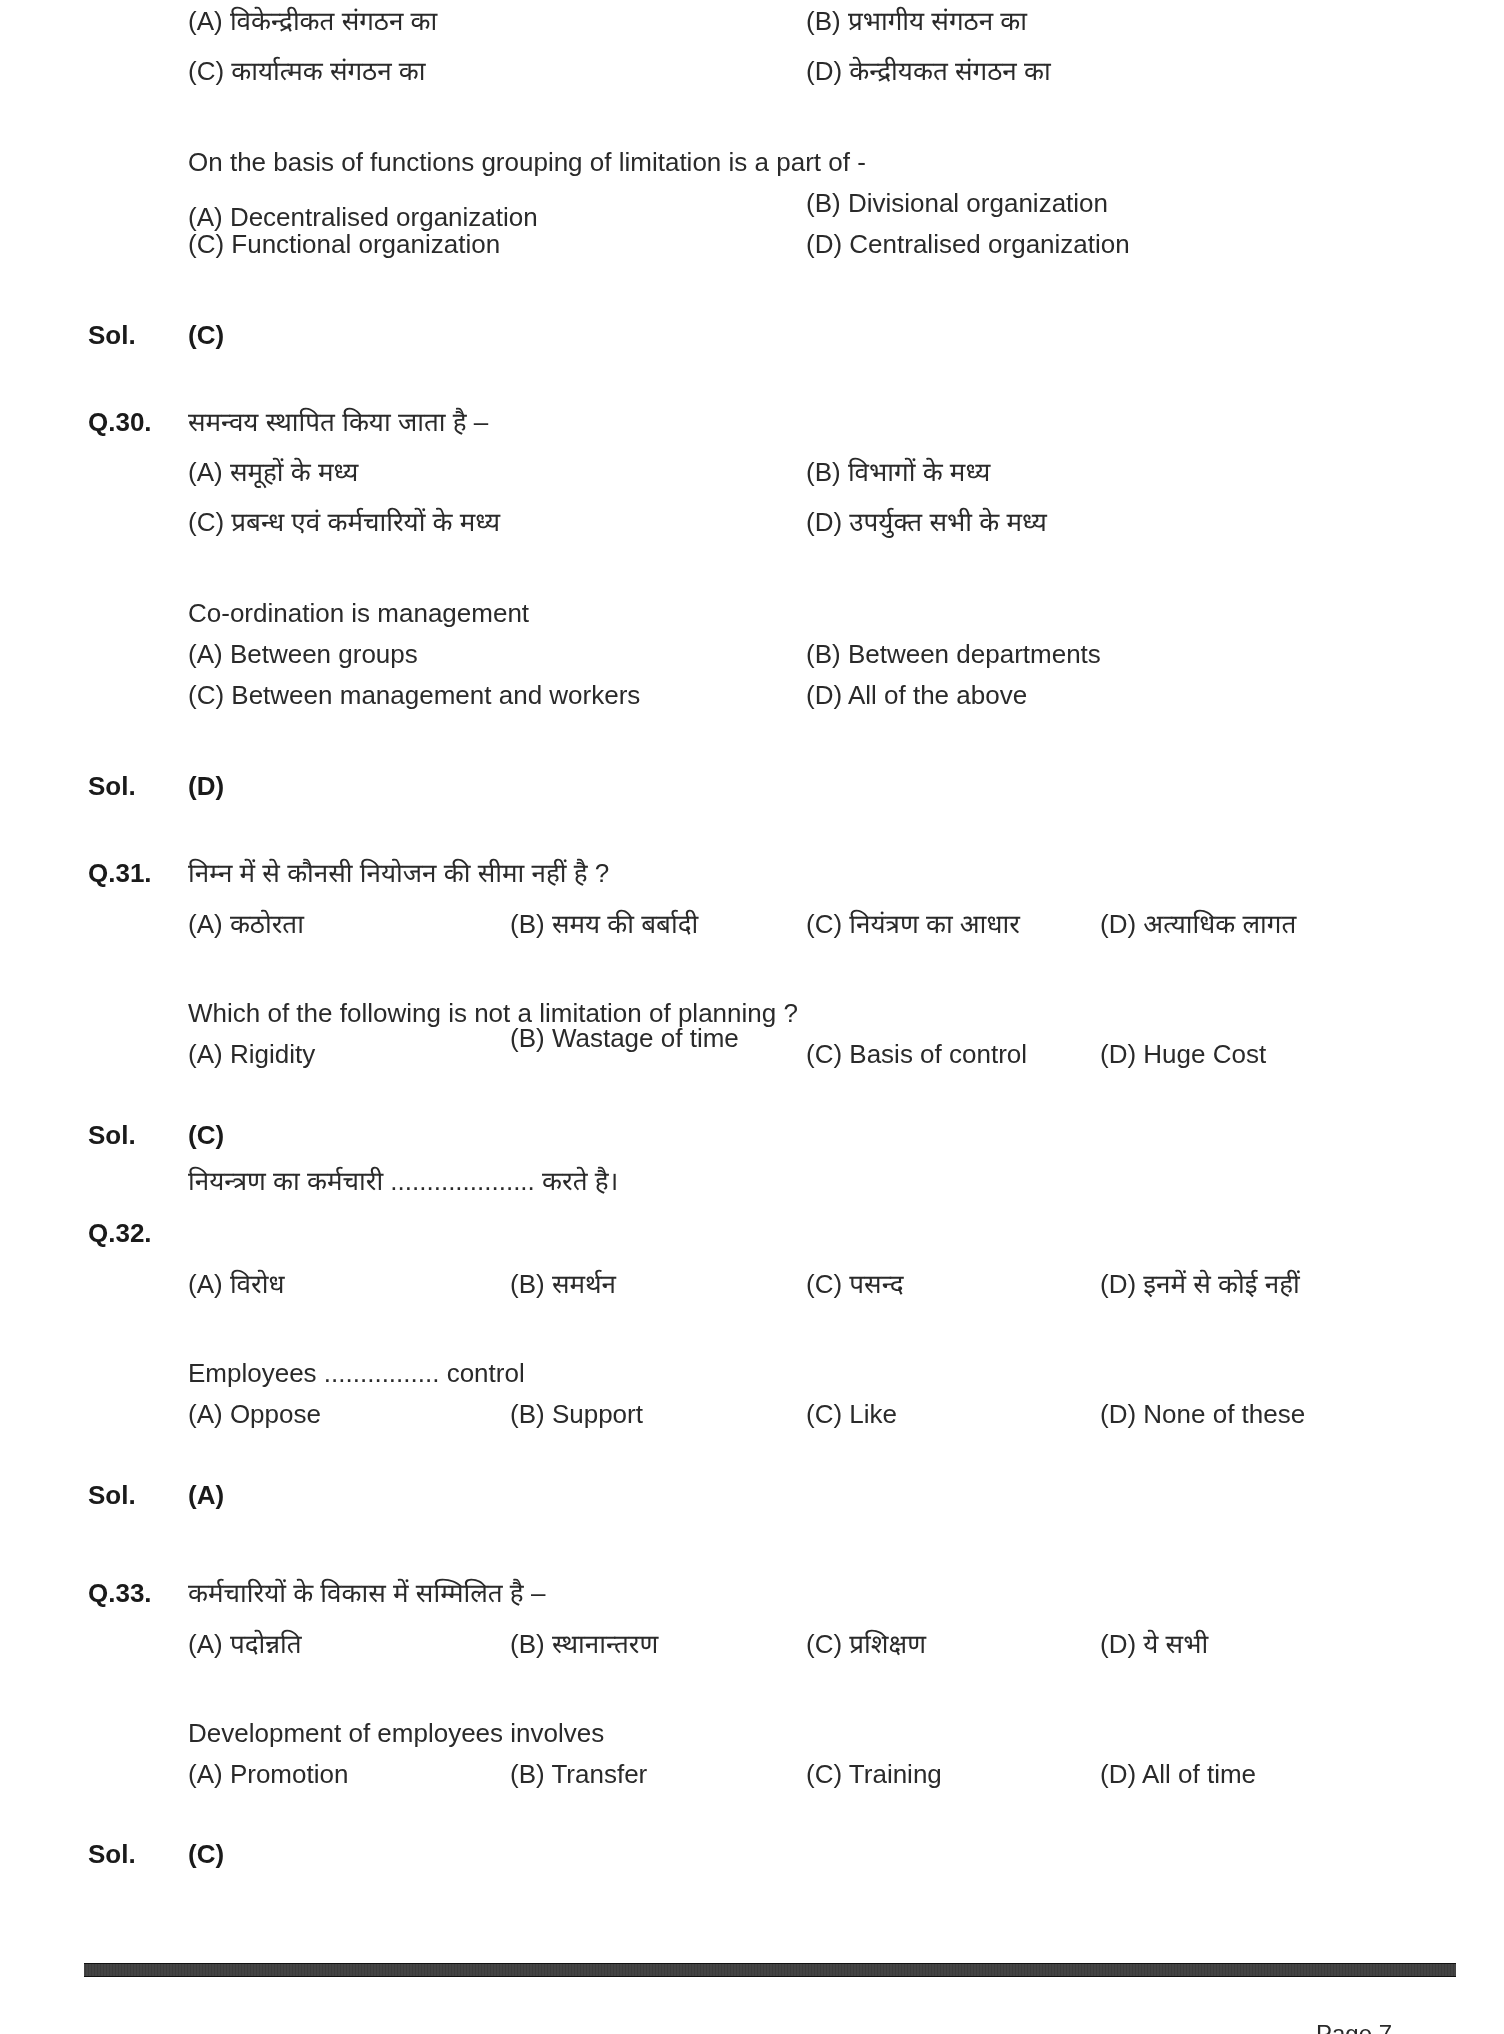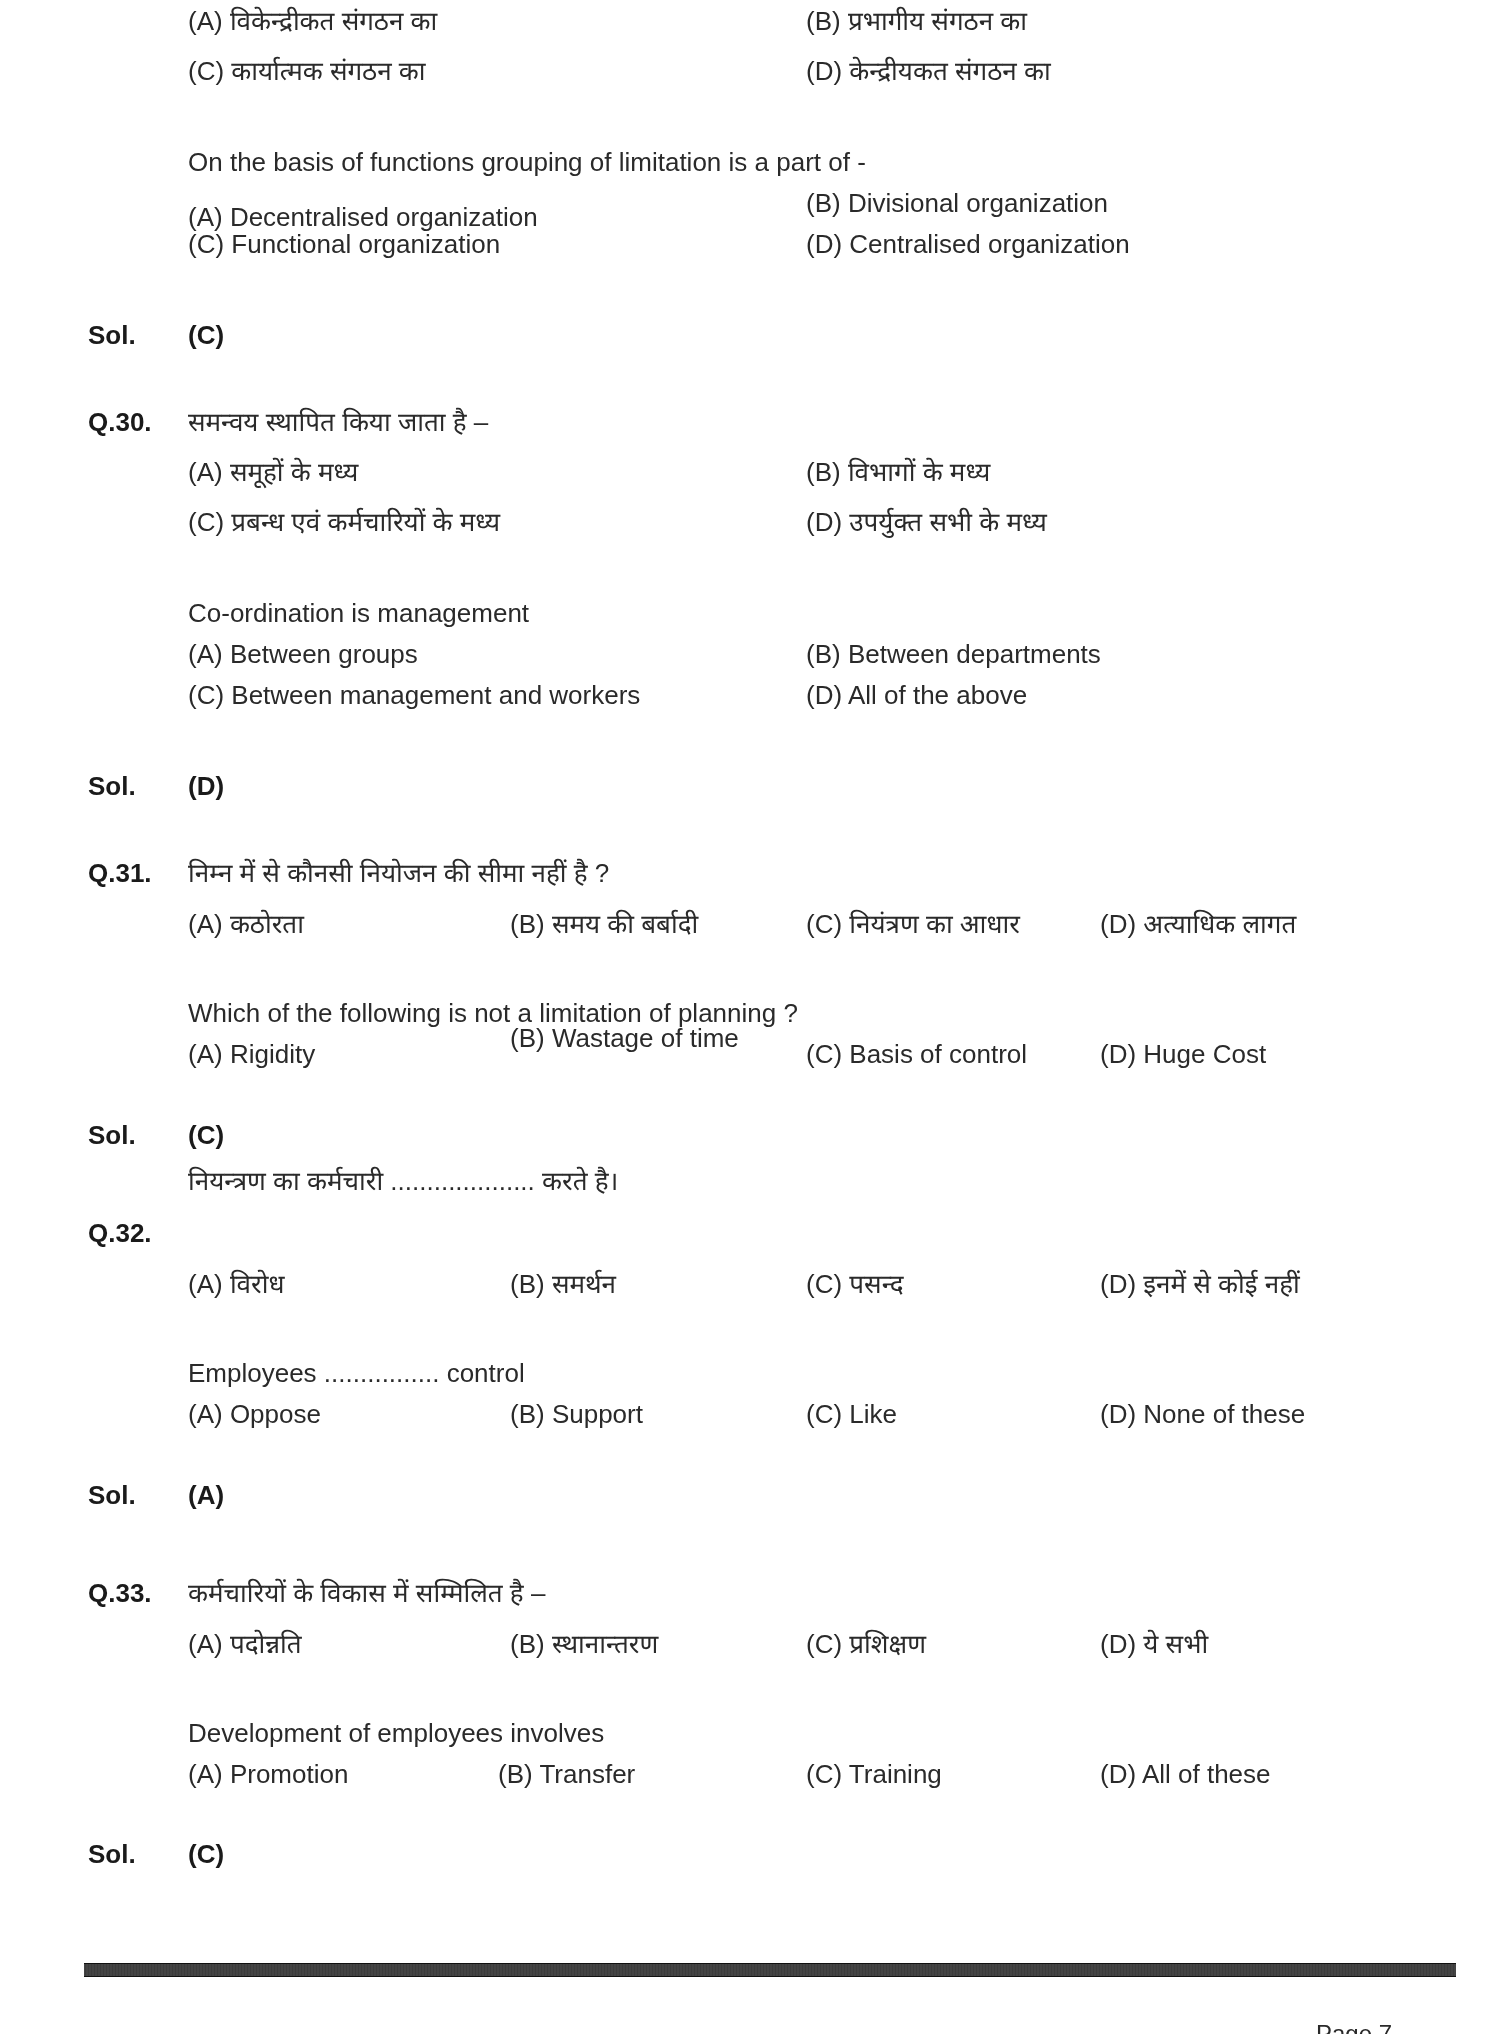--- a/index.html
+++ b/index.html
@@ -78,21 +78,21 @@
 
 <div>
   <span class="t b" style="left:88px;top:1580px">Q.33.</span>
   <span class="t" style="left:188px;top:1580px">कर्मचारियों के विकास में सम्मिलित है –</span>
   <span class="t" style="left:188px;top:1631px">(A) पदोन्नति</span>
   <span class="t" style="left:510px;top:1631px">(B) स्थानान्तरण</span>
   <span class="t" style="left:806px;top:1631px">(C) प्रशिक्षण</span>
   <span class="t" style="left:1100px;top:1631px">(D) ये सभी</span>
   <span class="t" style="left:188px;top:1720px">Development of employees involves</span>
   <span class="t" style="left:188px;top:1761px">(A) Promotion</span>
-  <span class="t" style="left:498px;top:1761px">(B) Transfer</span>
+  <span class="t" style="left:510px;top:1761px">(B) Transfer</span>
   <span class="t" style="left:806px;top:1761px">(C) Training</span>
-  <span class="t" style="left:1100px;top:1761px">(D) All of these</span>
+  <span class="t" style="left:1100px;top:1761px">(D) All of time</span>
   <span class="t b" style="left:88px;top:1841px">Sol.</span>
   <span class="t b" style="left:188px;top:1841px">(C)</span>
 </div>
 
 <div class="rule"></div>
 <span class="t" style="left:1316px;top:2022px;font-size:24px">Page 7</span>
 
 </body></html>

